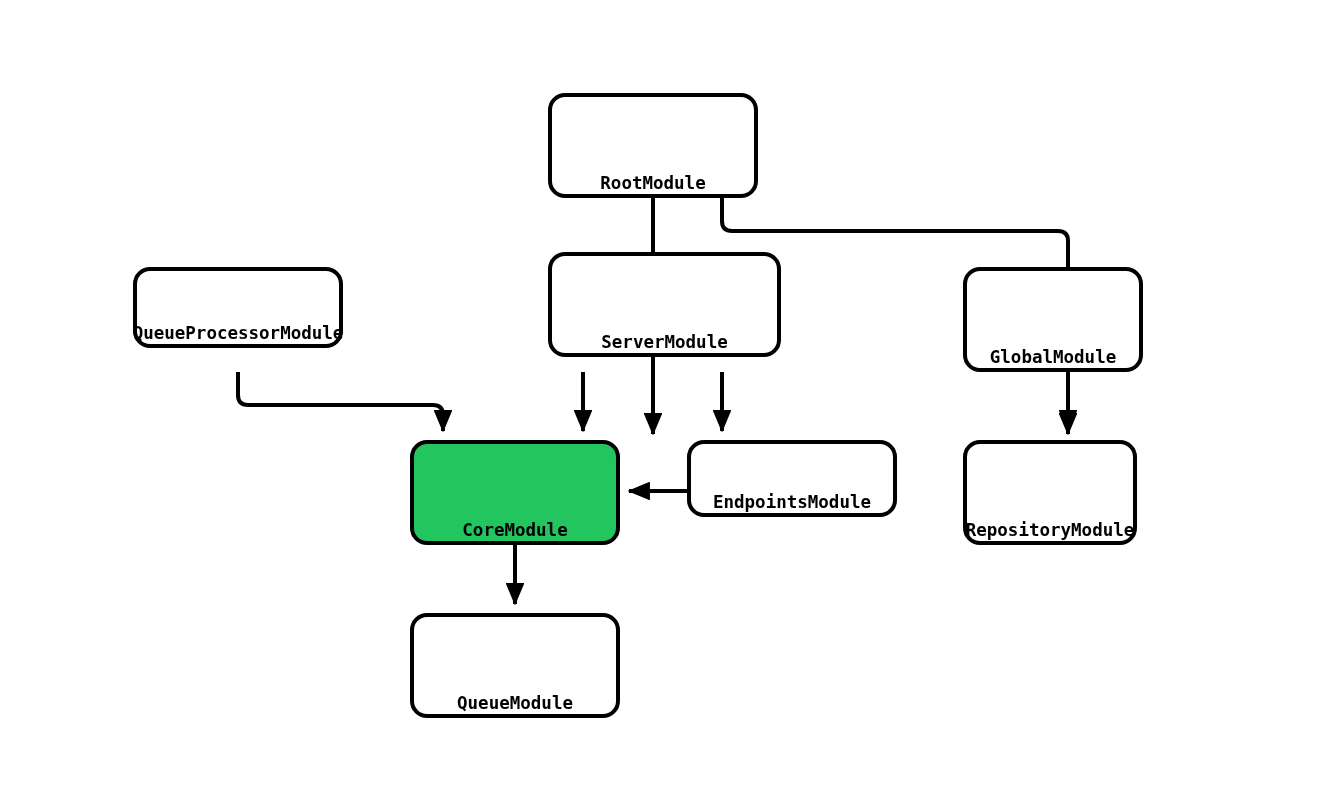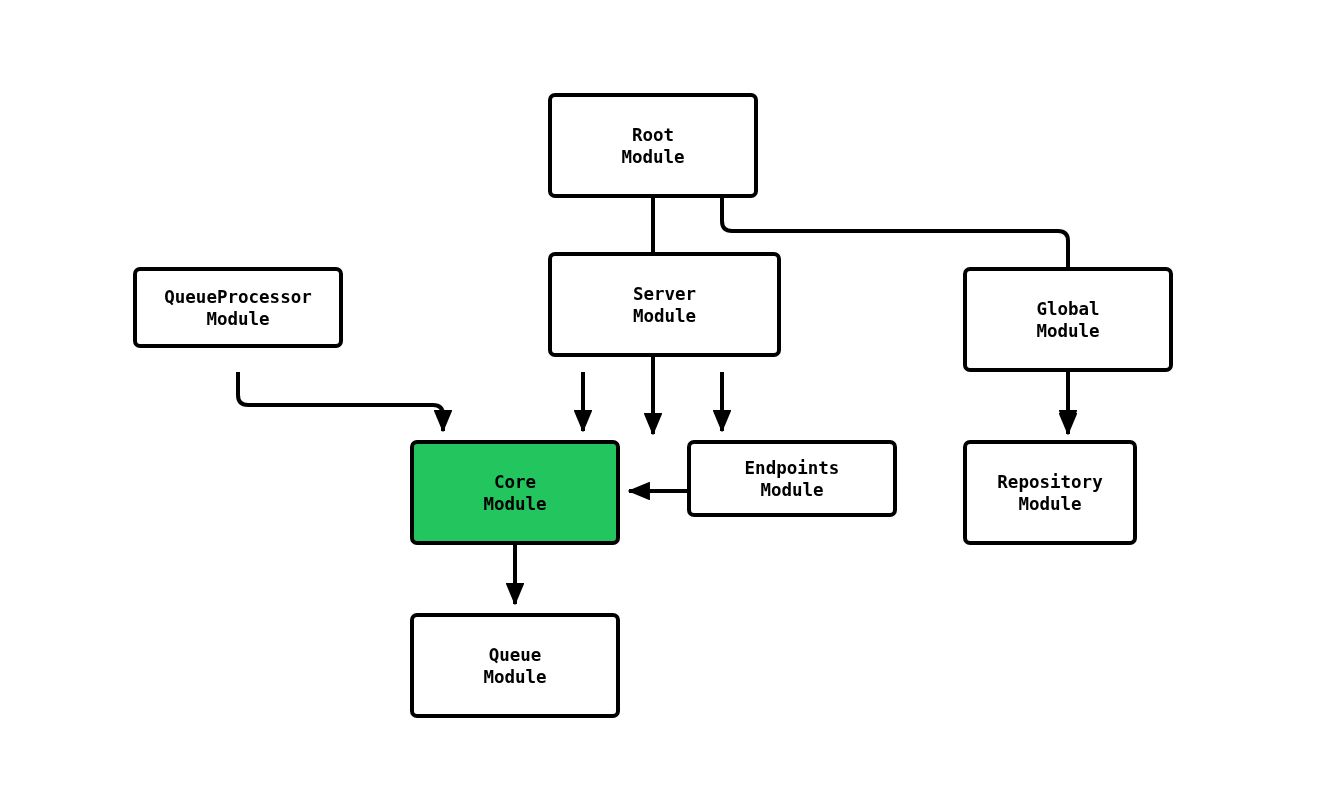--- a/index.html
+++ b/index.html
@@ -24,24 +24,24 @@
     left: 0;
     top: 0;
     width: 1337px;
     height: 809px;
   }
   .node {
     position: absolute;
     box-sizing: border-box;
     background: #ffffff;
     border: 4px solid #000000;
-    border-radius: 7px;
+    border-radius: 17px;
     display: flex;
-    flex-direction: column;
-    align-items: center;
+    flex-direction: row;
+    align-items: flex-end;
     justify-content: center;
     z-index: 2;
   }
   .node-label {
     font-family: "DejaVu Sans Mono", "Liberation Mono", monospace;
     font-size: 17.5px;
     font-weight: 700;
     line-height: 22px;
     color: #000000;
     text-align: center;
@@ -86,21 +86,21 @@
   <div class="node" style="left: 133px; top: 267px; width: 210px; height: 81px; border-color: rgb(0, 0, 0); border-width: 4px; background: rgb(255, 255, 255);">
     <span class="node-label">QueueProcessor</span>
     <span class="node-label">Module</span>
   </div>
 
   <div class="node" style="left: 548px; top: 252px; width: 233px; height: 105px; border-color: rgb(0, 0, 0); border-width: 4px; background: rgb(255, 255, 255);">
     <span class="node-label">Server</span>
     <span class="node-label">Module</span>
   </div>
 
-  <div class="node" style="left: 963px; top: 267px; width: 210px; height: 105px; border-color: rgb(0, 0, 0); border-width: 4px; background: rgb(255, 255, 255);">
+  <div class="node" style="left: 963px; top: 267px; width: 180px; height: 105px; border-color: rgb(0, 0, 0); border-width: 4px; background: rgb(255, 255, 255);">
     <span class="node-label">Global</span>
     <span class="node-label">Module</span>
   </div>
 
   <div class="node" style="left: 410px; top: 440px; width: 210px; height: 105px; border-color: rgb(0, 0, 0); border-width: 4px; background: #22c55e;">
     <span class="node-label">Core</span>
     <span class="node-label">Module</span>
   </div>
 
   <div class="node" style="left: 687px; top: 440px; width: 210px; height: 77px; border-color: rgb(0, 0, 0); border-width: 4px; background: rgb(255, 255, 255);">

